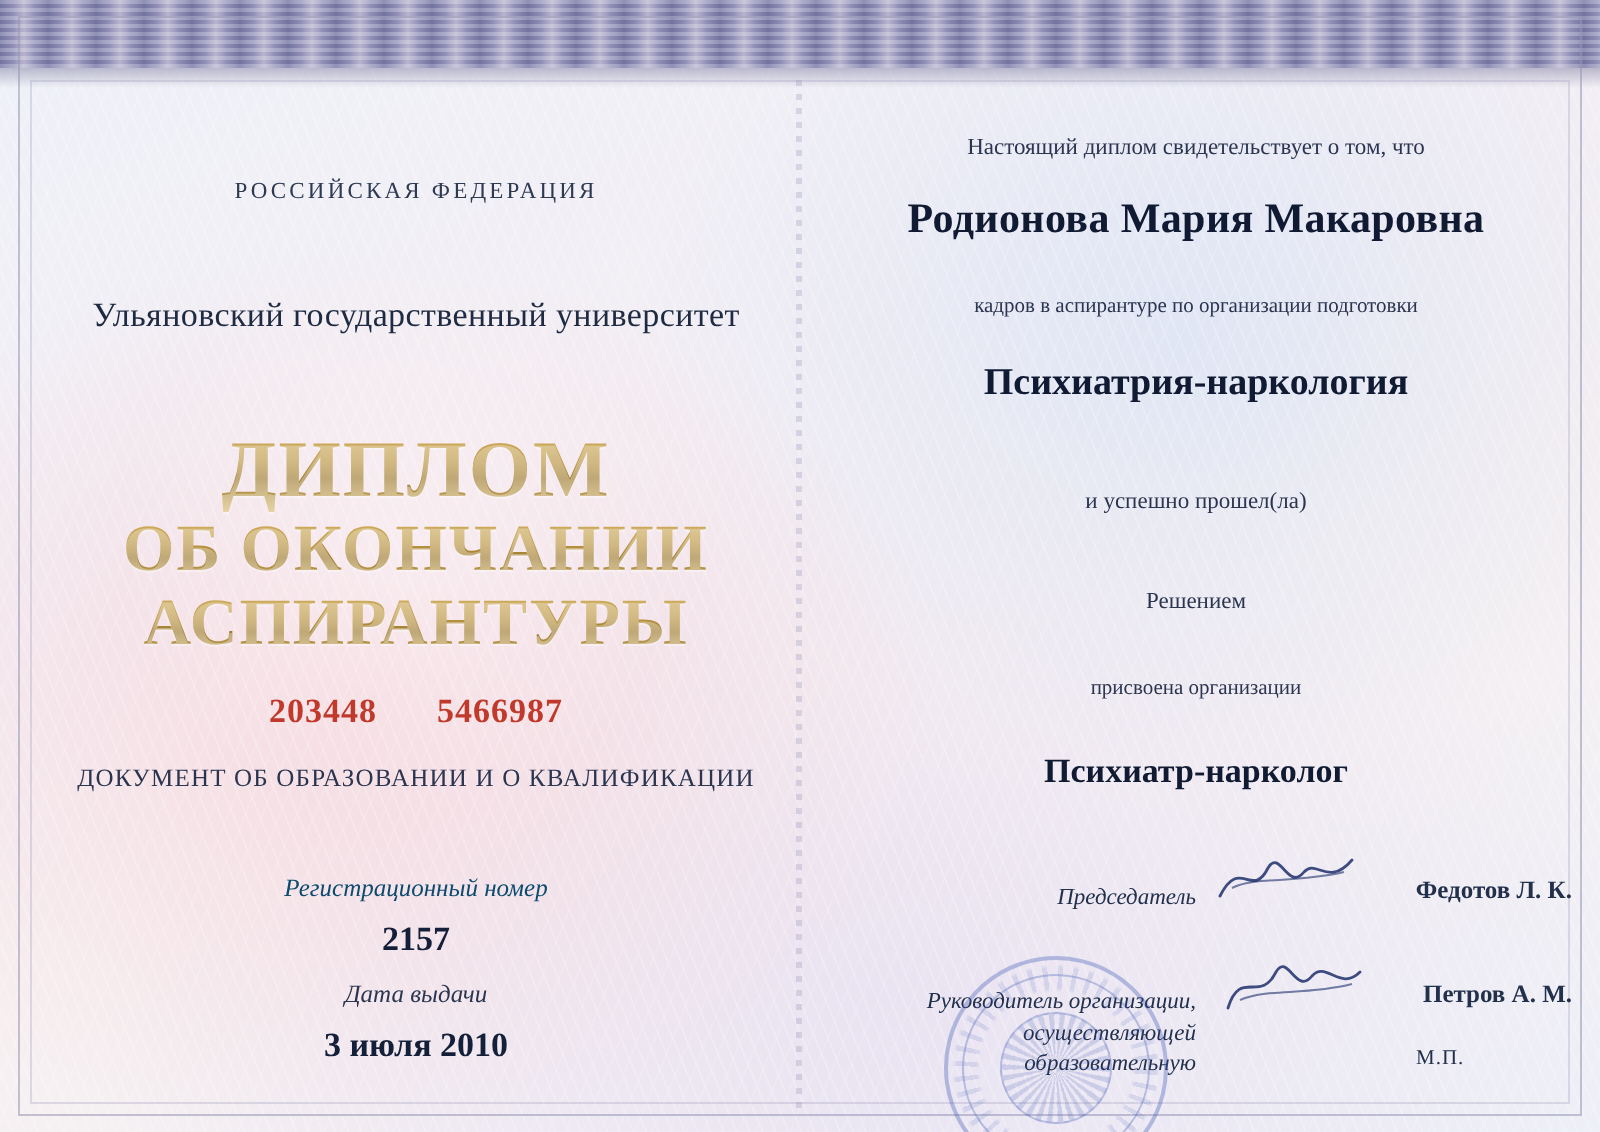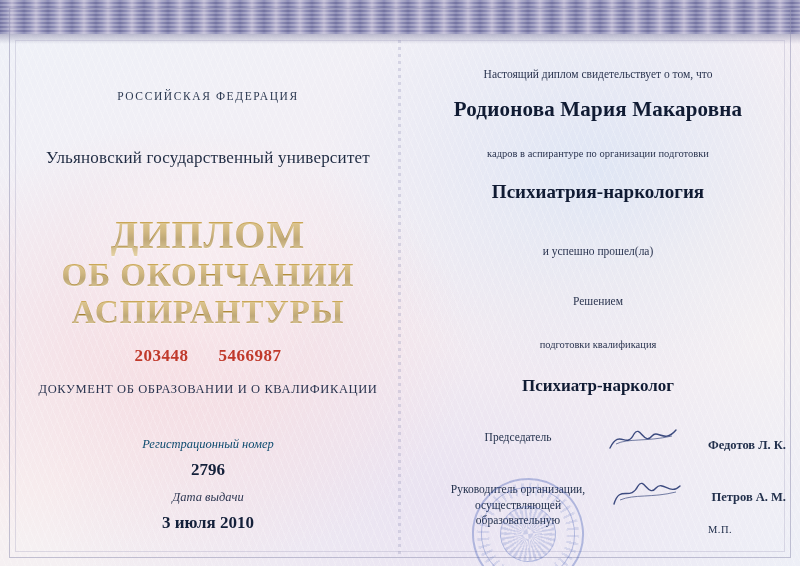--- a/index.html
+++ b/index.html
@@ -227,23 +227,24 @@
     left: 438px;
     width: 350px;
     font-size: 11.5px;
     color: #22304c;
   }
   .sig-1 { top: 430px; }
   .sig-2 { top: 482px; }
   .sig-role {
     position: absolute;
     left: 0;
-    top: 0;
+    top: 12px;
+    font-style: italic;
     line-height: 1.35;
-    text-align: center;
+    text-align: right;
     width: 160px;
   }
   .sig-name {
     position: absolute;
     right: 0;
     top: 0;
     font-weight: 700;
     font-size: 12.5px;
     white-space: nowrap;
   }
@@ -345,36 +346,36 @@
     </div>
 
     <div class="serial-row">
       <span>203448</span>
       <span>5466987</span>
     </div>
 
     <div class="doc-subtitle">ДОКУМЕНТ ОБ ОБРАЗОВАНИИ И О КВАЛИФИКАЦИИ</div>
 
     <div class="reg-label">Регистрационный номер</div>
-    <div class="reg-number">2796</div>
+    <div class="reg-number">2157</div>
 
     <div class="date-label">Дата выдачи</div>
     <div class="date-value">3 июля 2010</div>
   </div>
 
   <div class="col-right">
     <div class="r-lead">Настоящий диплом свидетельствует о том, что</div>
     <div class="r-name">Родионова Мария Макаровна</div>
     <div class="r-program">
       <div>кадров в аспирантуре по организации подготовки</div>
     </div>
     <div class="r-specialty">Психиатрия-наркология</div>
     <div class="r-passed">и успешно прошел(ла)</div>
     <div class="r-decision">Решением</div>
-    <div class="r-qual-label">подготовки квалификация</div>
+    <div class="r-qual-label">присвоена организации</div>
     <div class="r-qual-value">Психиатр-нарколог</div>
   </div>
 
   <div class="sig-block sig-1">
     <div class="sig-role">Председатель</div>
     <svg class="scribble scribble-1" viewBox="0 0 78 30">
       <path d="M4 24 C 14 4, 20 26, 28 10 C 34 0, 38 22, 46 12 C 52 5, 58 20, 70 6" fill="none" stroke="#1d2f6b" stroke-width="1.4" stroke-linecap="round" opacity=".85"></path>
       <path d="M10 20 C 22 14, 40 18, 66 12" fill="none" stroke="#1d2f6b" stroke-width="1" opacity=".6"></path>
     </svg>
     <div class="sig-name">Федотов Л. К.</div>

